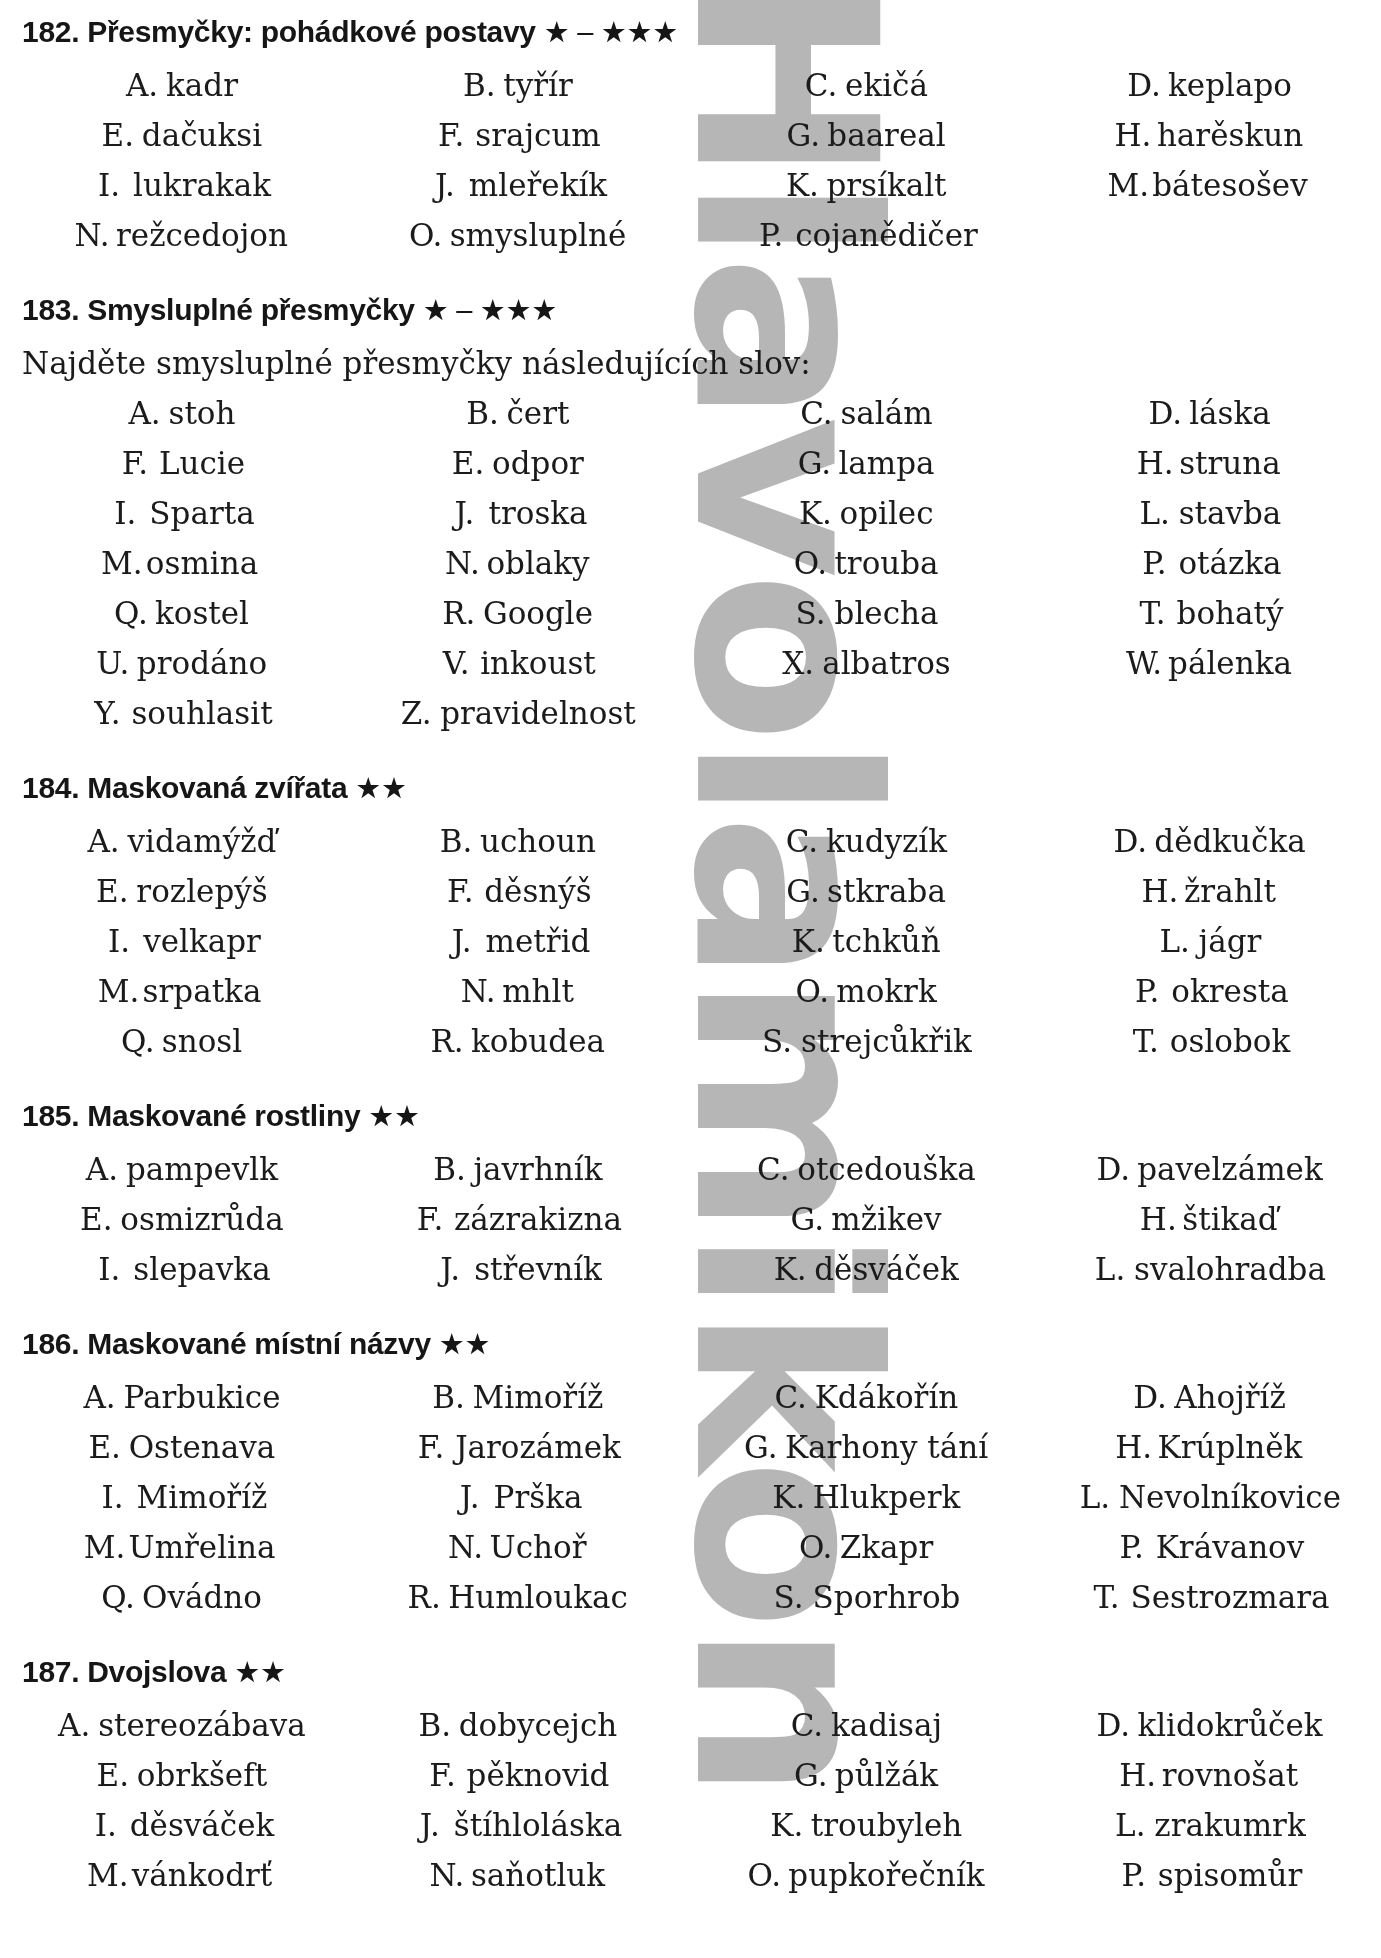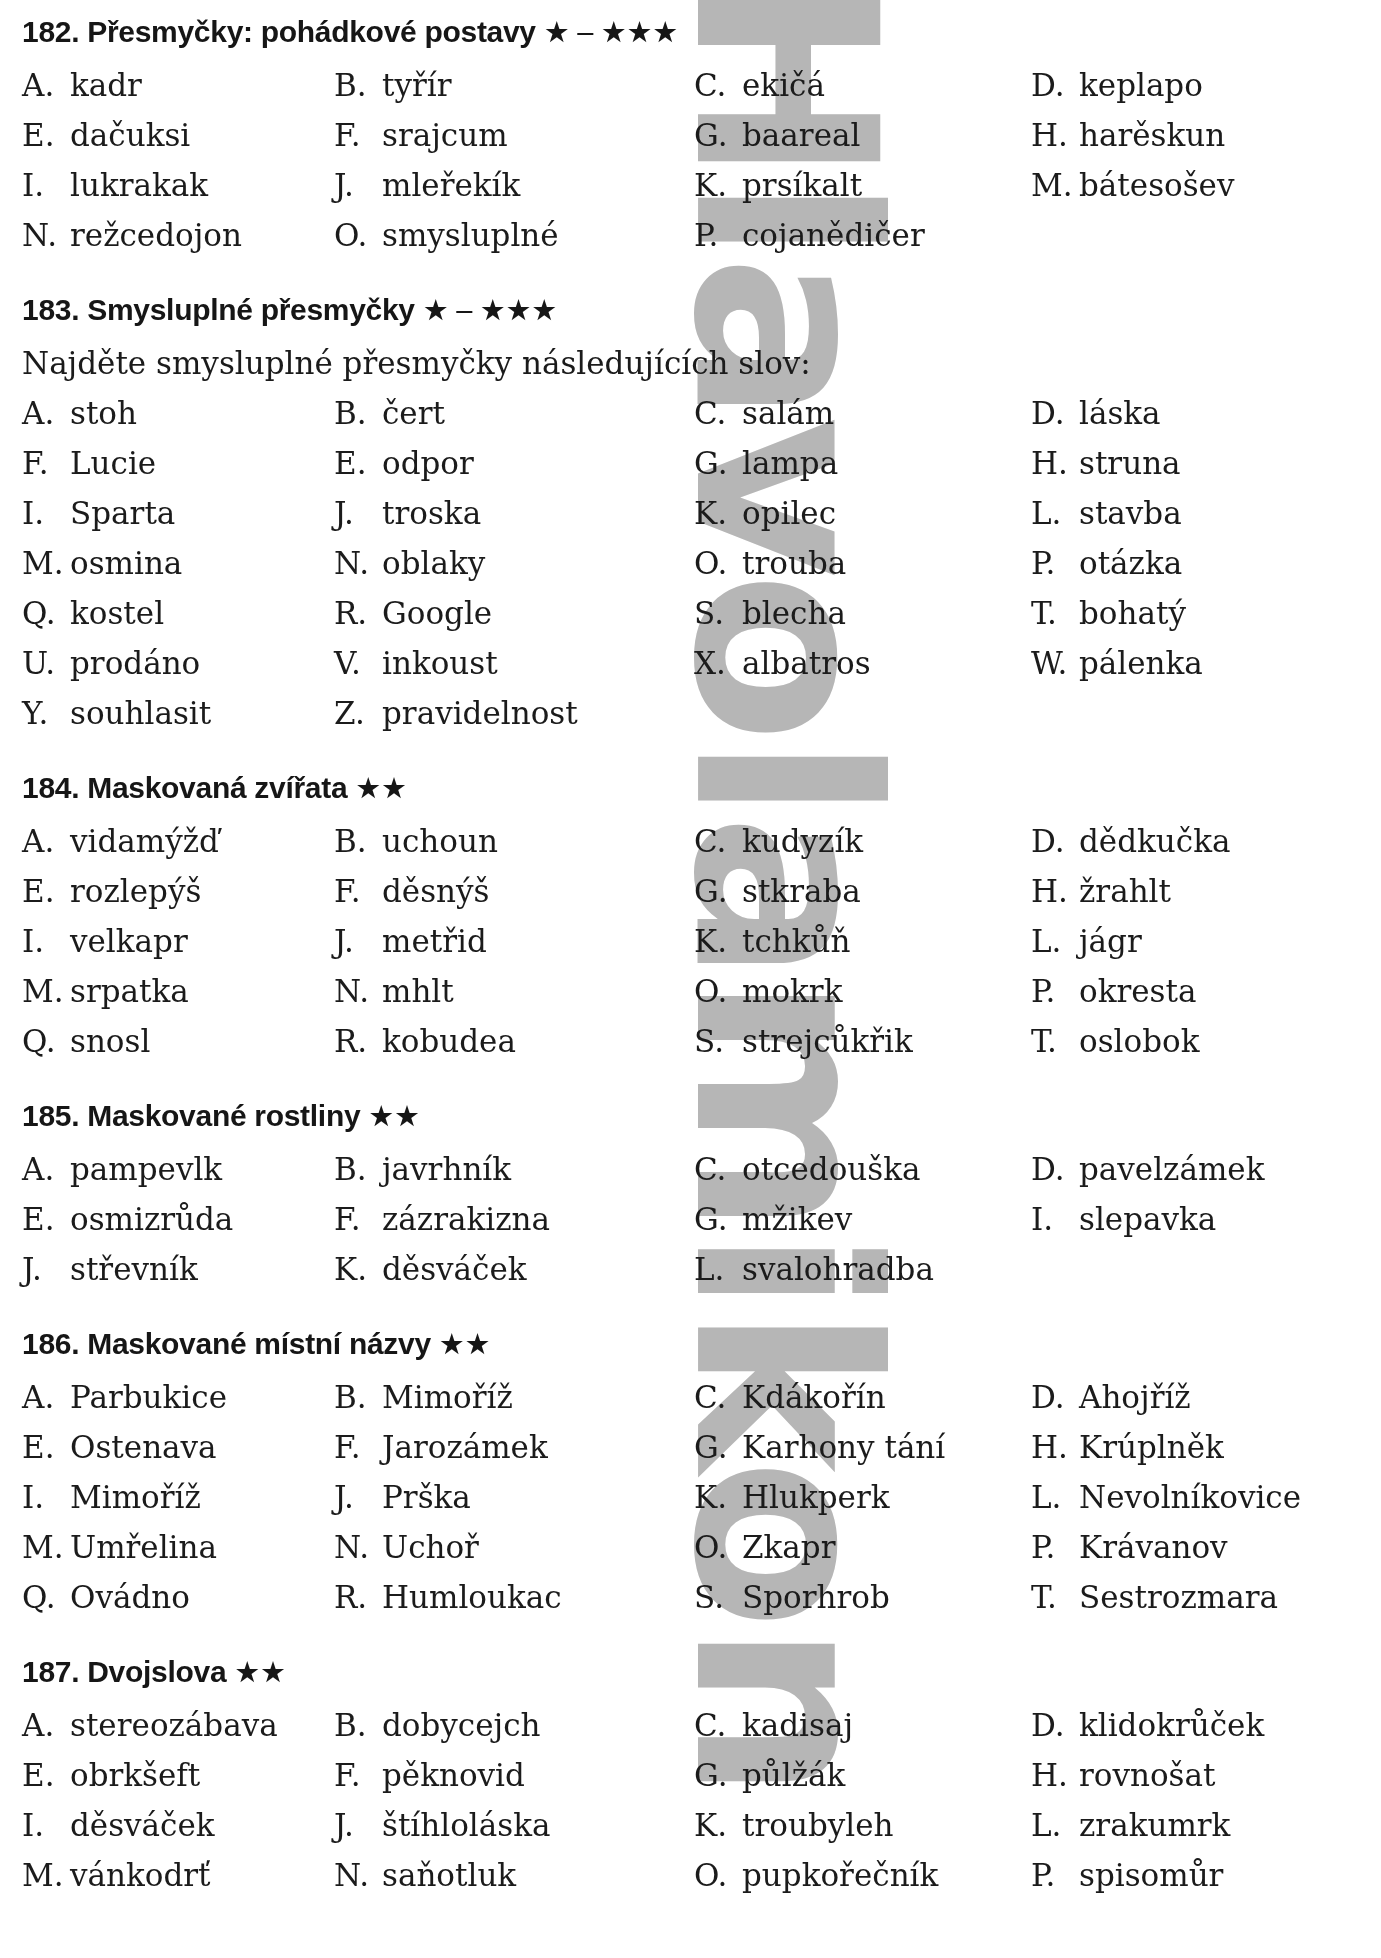--- a/index.html
+++ b/index.html
@@ -46,20 +46,21 @@
     font-size:29px;
   }
   .intro{
     font-size:31px;
     line-height:50px;
     margin:0;
   }
   .item-grid{
     display:grid;
     grid-template-columns:312px 360px 337px auto;
+    text-align:center;
   }
   .item{
     font-size:31px;
     line-height:50px;
     white-space:nowrap;
   }
   .item .letter{
     display:inline-block;
     width:48px;
   }
@@ -152,20 +153,21 @@
     <section class="section">
       <h2 class="section-header"><span>185.</span> <span>Maskované rostliny</span> <span class="difficulty">★★</span></h2>
       <div class="item-grid">
         <div class="item"><span class="letter">A.</span><span>pampevlk</span></div>
         <div class="item"><span class="letter">B.</span><span>javrhník</span></div>
         <div class="item"><span class="letter">C.</span><span>otcedouška</span></div>
         <div class="item"><span class="letter">D.</span><span>pavelzámek</span></div>
         <div class="item"><span class="letter">E.</span><span>osmizrůda</span></div>
         <div class="item"><span class="letter">F.</span><span>zázrakizna</span></div>
         <div class="item"><span class="letter">G.</span><span>mžikev</span></div>
+        <div class="item"><span class="letter">H.</span><span>štikaď</span></div>
         <div class="item"><span class="letter">I.</span><span>slepavka</span></div>
         <div class="item"><span class="letter">J.</span><span>střevník</span></div>
         <div class="item"><span class="letter">K.</span><span>děsváček</span></div>
         <div class="item"><span class="letter">L.</span><span>svalohradba</span></div>
       </div>
     </section>
     <section class="section">
       <h2 class="section-header"><span>186.</span> <span>Maskované místní názvy</span> <span class="difficulty">★★</span></h2>
       <div class="item-grid">
         <div class="item"><span class="letter">A.</span><span>Parbukice</span></div>

